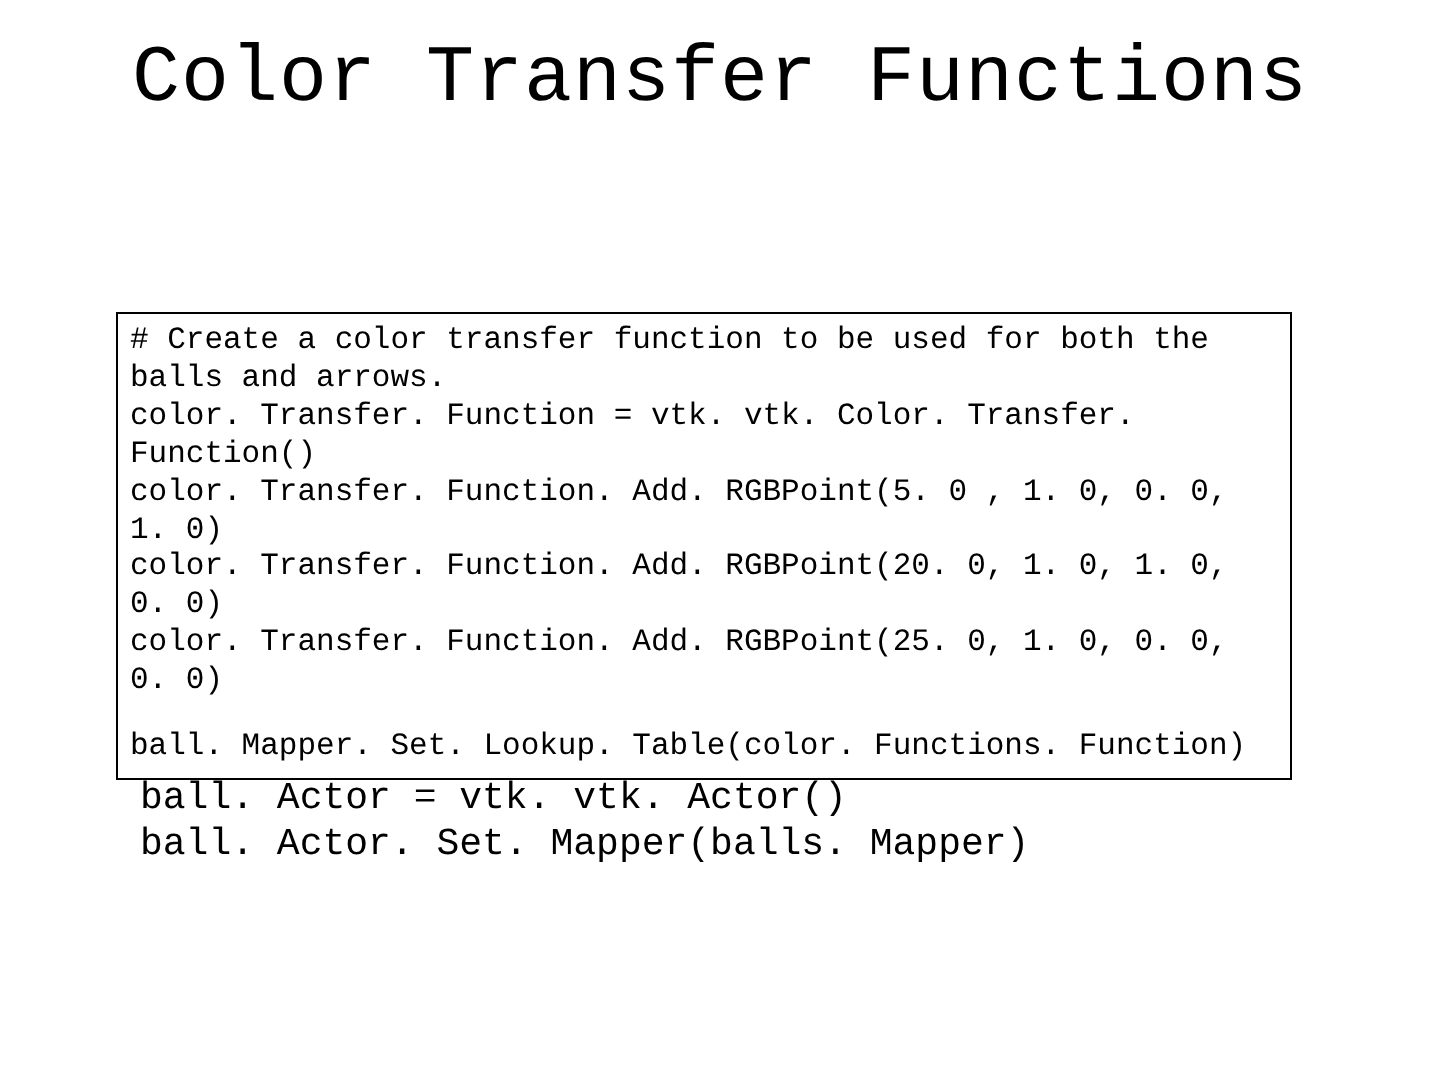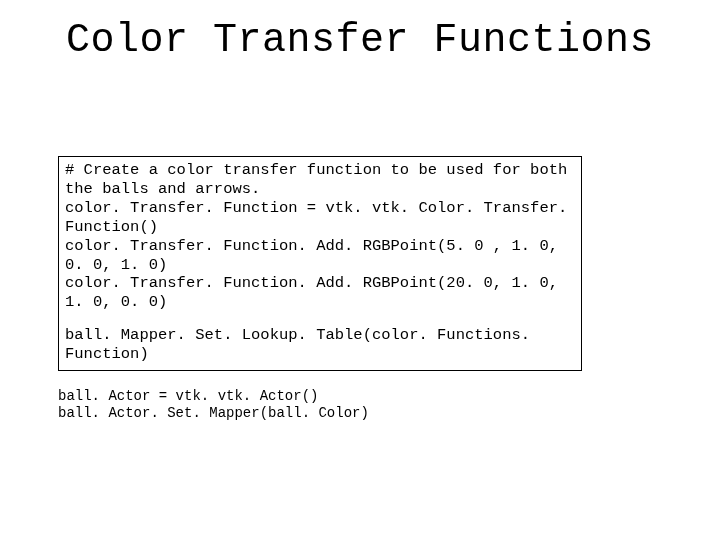--- a/index.html
+++ b/index.html
@@ -26,56 +26,57 @@
     right: 0;
     text-align: center;
     font-size: 40px;
     font-weight: 400;
     letter-spacing: 0.5px;
   }
   .code-box {
     position: absolute;
     left: 58px;
     top: 156px;
-    width: 524px;
+    width: 588px;
     border: 1px solid #000;
     box-sizing: border-box;
     padding: 4px 6px 6px 6px;
     font-size: 15.5px;
     line-height: 1.22;
   }
   .code-line {
     white-space: pre-wrap;
   }
   .blank-gap {
     height: 14px;
   }
   .tail {
     position: absolute;
-    left: 58px;
+    left: 70px;
     top: 388px;
     width: 588px;
-    font-size: 14px;
+    font-size: 19px;
     line-height: 1.22;
   }
 </style>
 </head>
 <body>
 
 <div class="slide">
 
   <div class="title">Color Transfer Functions</div>
 
   <div class="code-box">
     <div class="code-line"># Create a color transfer function to be used for both the balls and arrows.</div>
     <div class="code-line">color. Transfer. Function = vtk. vtk. Color. Transfer. Function()</div>
     <div class="code-line">color. Transfer. Function. Add. RGBPoint(5. 0 , 1. 0, 0. 0, 1. 0)</div>
     <div class="code-line">color. Transfer. Function. Add. RGBPoint(20. 0, 1. 0, 1. 0, 0. 0)</div>
+    <div class="code-line">color. Transfer. Function. Add. RGBPoint(25. 0, 1. 0, 0. 0, 0. 0)</div>
     <div class="blank-gap"></div>
     <div class="code-line">ball. Mapper. Set. Lookup. Table(color. Functions. Function)</div>
   </div>
 
   <div class="tail">
     <div class="code-line">ball. Actor = vtk. vtk. Actor()</div>
-    <div class="code-line">ball. Actor. Set. Mapper(ball. Color)</div>
+    <div class="code-line">ball. Actor. Set. Mapper(balls. Mapper)</div>
   </div>
 
 </div>
 
 </body></html>

